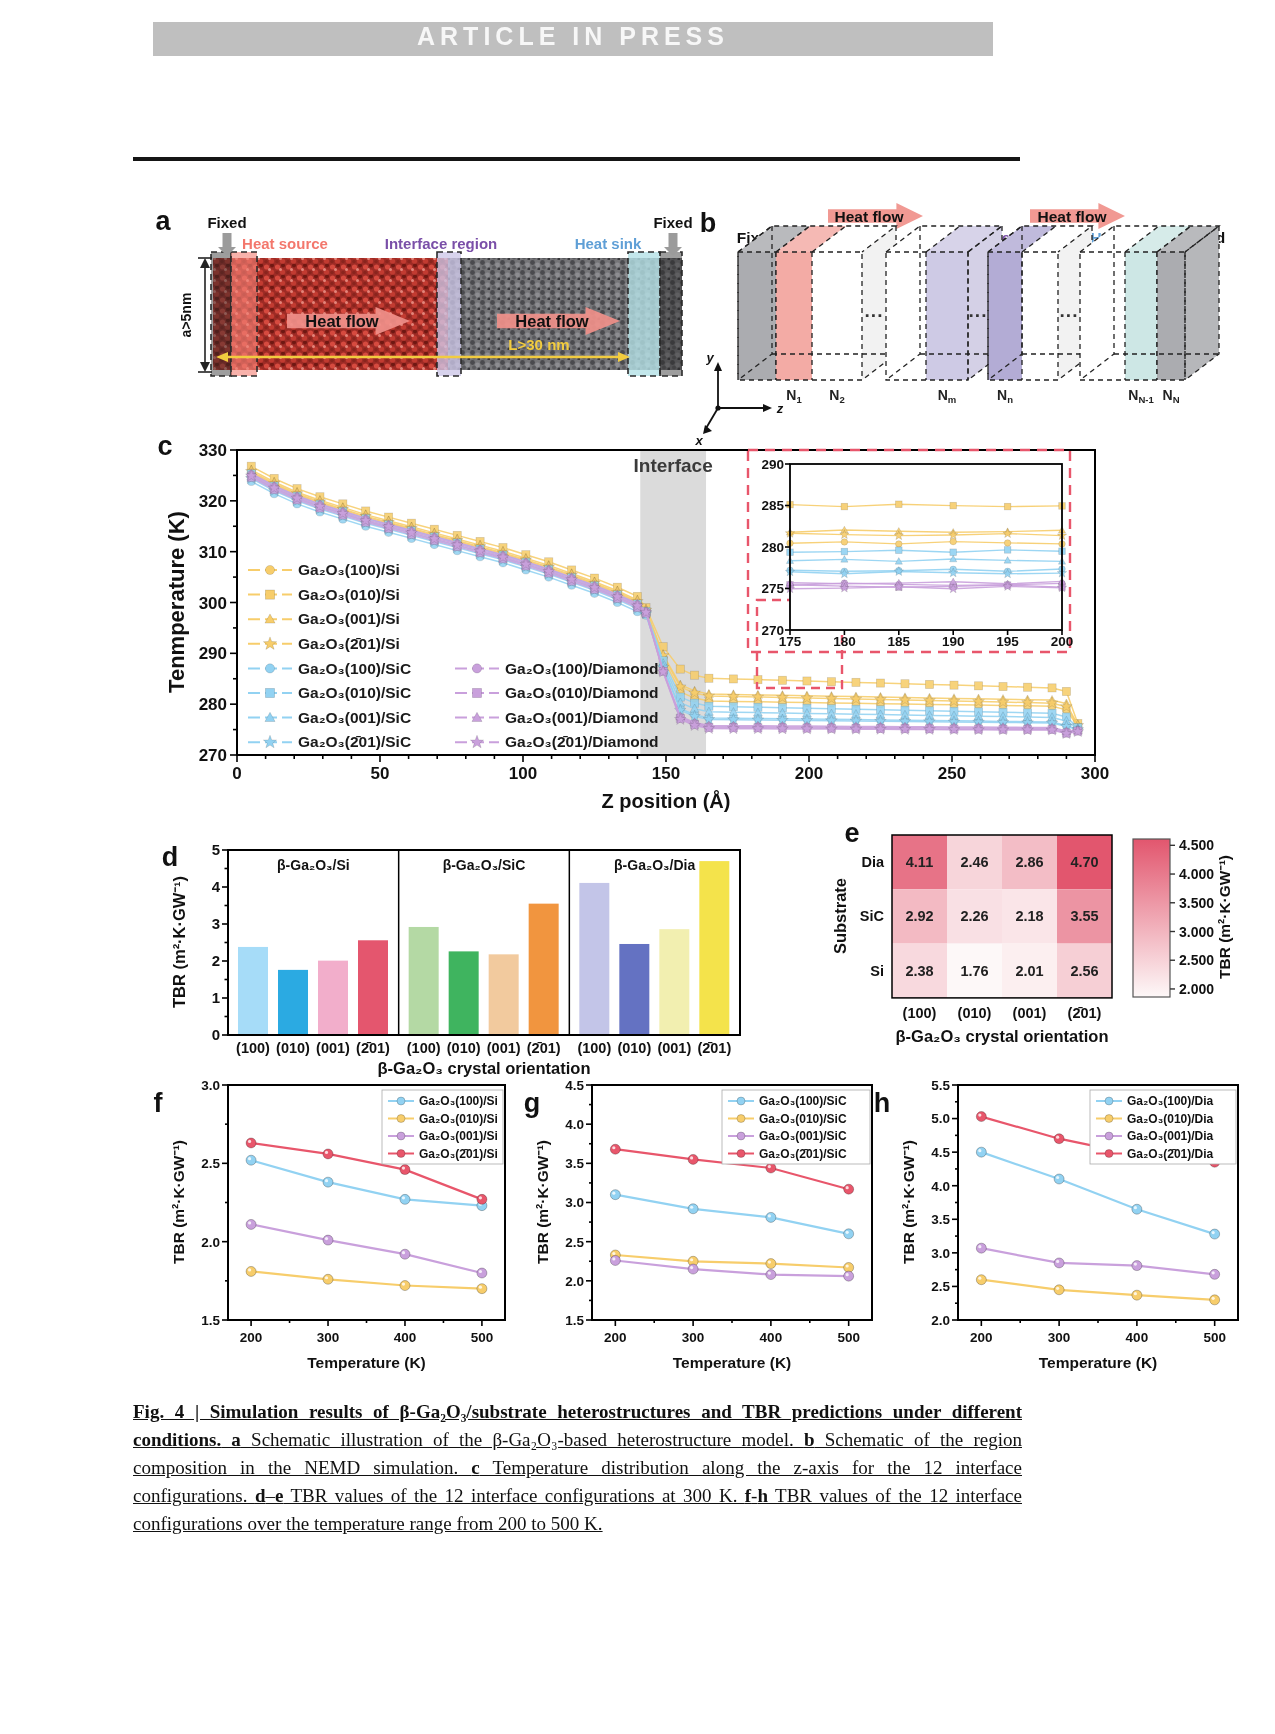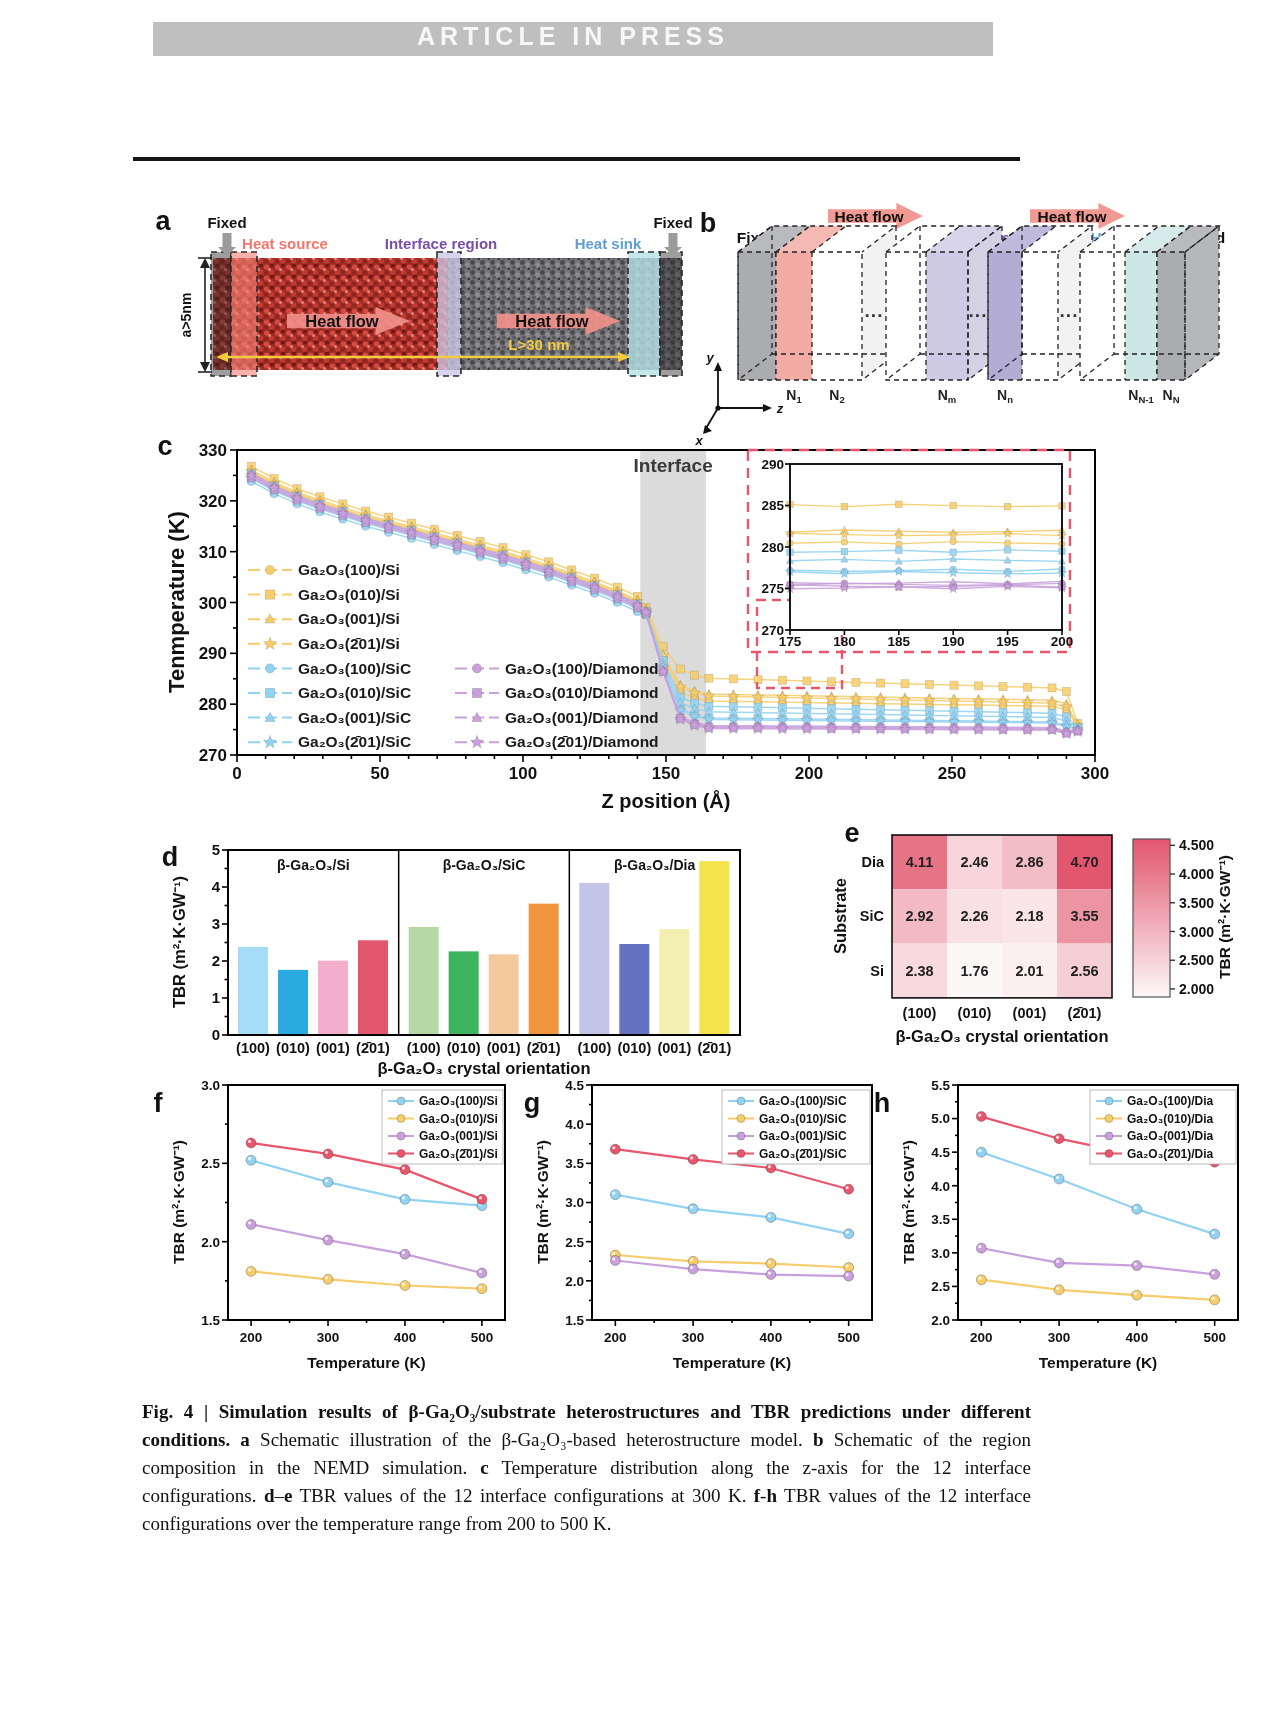--- a/index.html
+++ b/index.html
@@ -3,23 +3,23 @@
 <meta charset="utf-8">
 <style>
   html,body{margin:0;padding:0;background:#ffffff;}
   .page{position:relative;width:1275px;height:1734px;background:#ffffff;overflow:hidden;
         font-family:"Liberation Sans",sans-serif;}
   .banner{position:absolute;left:133px;top:22px;width:840px;height:34px;background:#bfbfbf;
           display:flex;align-items:flex-start;justify-content:center;margin-left:20px;}
   .banner span{color:#f7f7f7;font-weight:bold;font-size:25px;letter-spacing:5px;
                font-family:"Liberation Sans",sans-serif;}
   .rule{position:absolute;left:133px;top:157px;width:887px;height:4px;background:#151515;}
-  .caption{position:absolute;left:142px;top:1398px;width:889px;
+  .caption{position:absolute;left:133px;top:1398px;width:889px;
            font-family:"Liberation Serif",serif;font-size:19px;line-height:28px;color:#111;
-           text-align:justify;}
+           text-align:justify;text-decoration:underline;}
   .caption .b{font-weight:bold;}
   svg text{font-family:"Liberation Sans",sans-serif;}
 </style>
 </head>
 <body>
 
 <div class="page">
   <div class="banner">
     <span>ARTICLE IN PRESS</span>
   </div>

